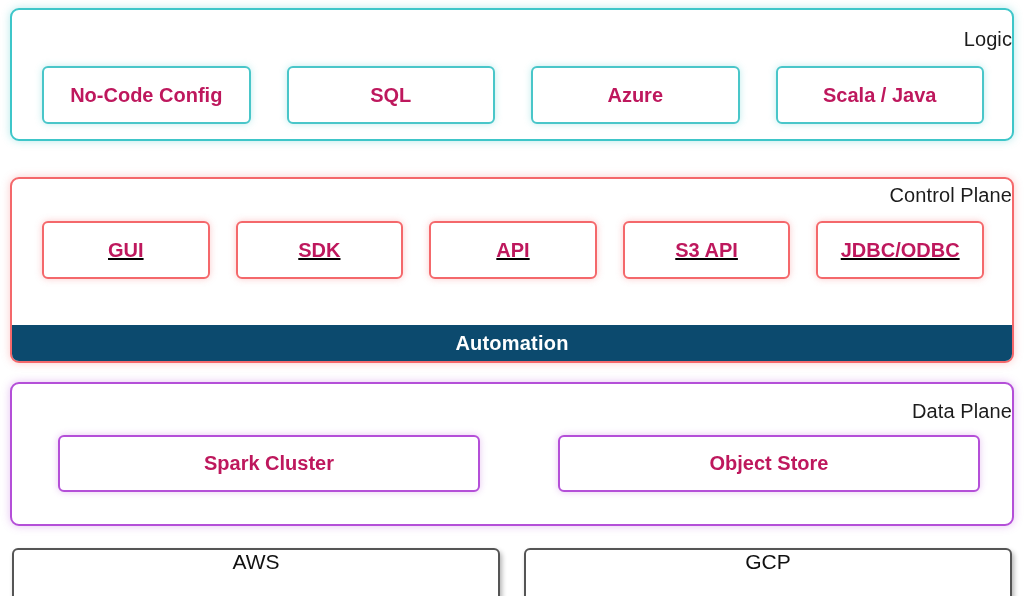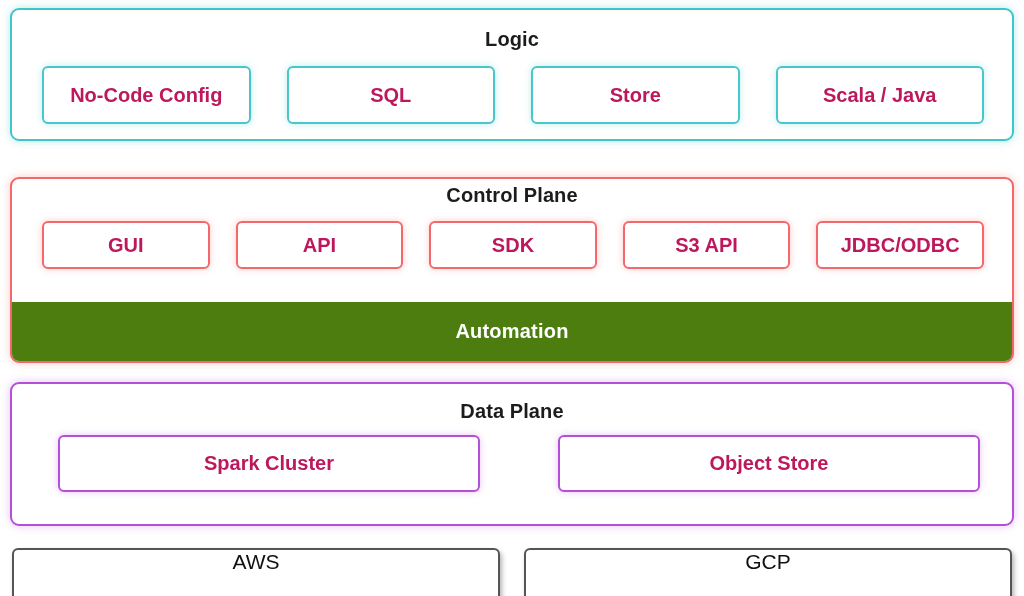--- a/index.html
+++ b/index.html
@@ -29,24 +29,24 @@
     position: relative;
     box-sizing: border-box;
     background: #ffffff;
     border-radius: 9px;
     border-style: solid;
     border-width: 2px;
     overflow: hidden;
     flex: none;
   }
   .layer-title {
-    text-align: center;
+    text-align: right;
     color: #1c1c1c;
     font-size: 20px;
-    font-weight: 700;
+    font-weight: 400;
     letter-spacing: 0.1px;
     line-height: 1;
   }
   .chip-row {
     display: flex;
     align-items: stretch;
   }
   .chip {
     box-sizing: border-box;
     background: #ffffff;
@@ -87,31 +87,32 @@
   #control-layer {
     height: 186px;
     border-color: #f4686b;
     box-shadow: 0 0 9px rgba(244,104,107,0.35);
     display: flex;
     flex-direction: column;
   }
   #control-layer .layer-title { margin-top: 6px; }
   #control-layer .chip-row {
     margin: 16px 28px 0 30px;
-    height: 48px;
+    height: 58px;
     gap: 26px;
+    text-decoration: underline;
   }
   #control-layer .chip {
     border-color: #f4686b;
     box-shadow: 0 0 7px rgba(244,104,107,0.35);
   }
   #automation-band {
     margin-top: auto;
-    height: 59px;
-    background: #4d7c0f;
+    height: 36px;
+    background: #0c4a6e;
     display: flex;
     align-items: center;
     justify-content: center;
     color: #ffffff;
     font-size: 20px;
     font-weight: 700;
     letter-spacing: 0.2px;
   }
 
   .layer-gap-b { height: 19px; flex: none; }
@@ -167,41 +168,41 @@
   <section class="layer" id="logic-layer">
     <div class="layer-title">Logic</div>
     <div class="chip-row">
       <div class="chip">
         <span>No-Code Config</span>
       </div>
       <div class="chip">
         <span>SQL</span>
       </div>
       <div class="chip">
-        <span>Store</span>
+        <span>Azure</span>
       </div>
       <div class="chip">
         <span>Scala / Java</span>
       </div>
     </div>
   </section>
 
   <div class="layer-gap-a"></div>
 
   <section class="layer" id="control-layer">
     <div class="layer-title">Control Plane</div>
     <div class="chip-row">
       <div class="chip">
         <span>GUI</span>
       </div>
       <div class="chip">
+        <span>SDK</span>
+      </div>
+      <div class="chip">
         <span>API</span>
-      </div>
-      <div class="chip">
-        <span>SDK</span>
       </div>
       <div class="chip">
         <span>S3 API</span>
       </div>
       <div class="chip">
         <span>JDBC/ODBC</span>
       </div>
     </div>
     <div id="automation-band">
       <span>Automation</span>

